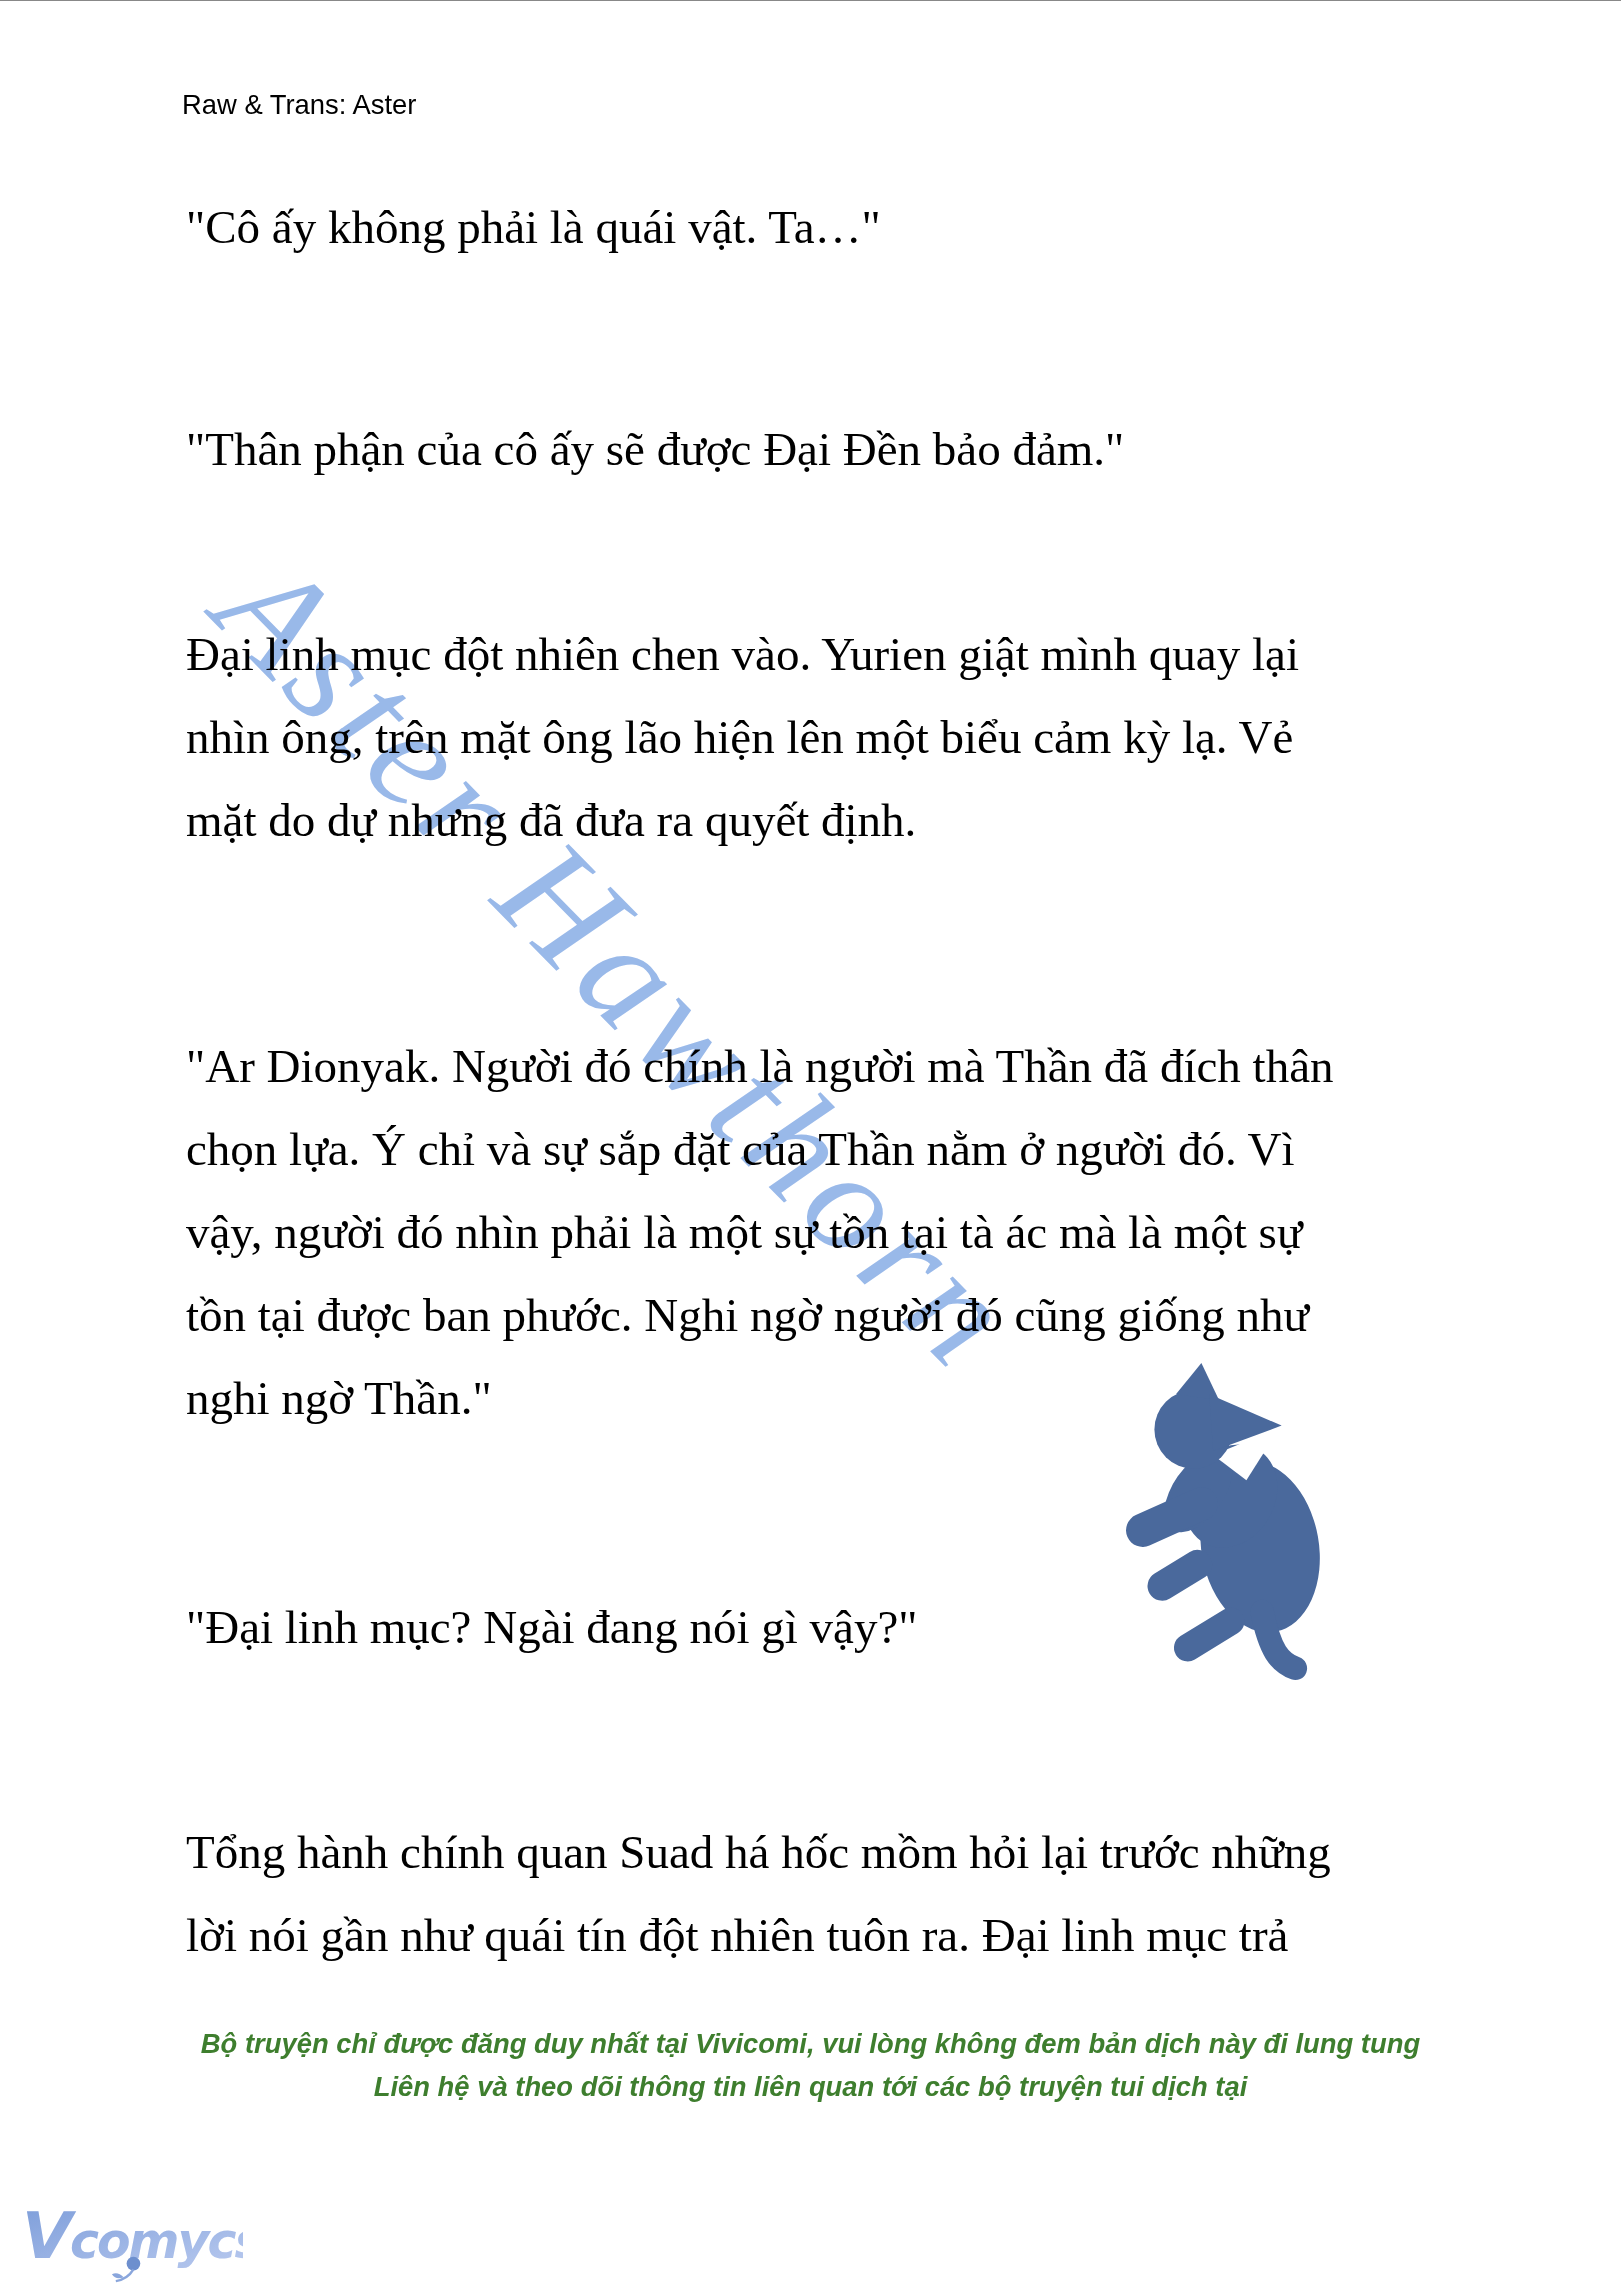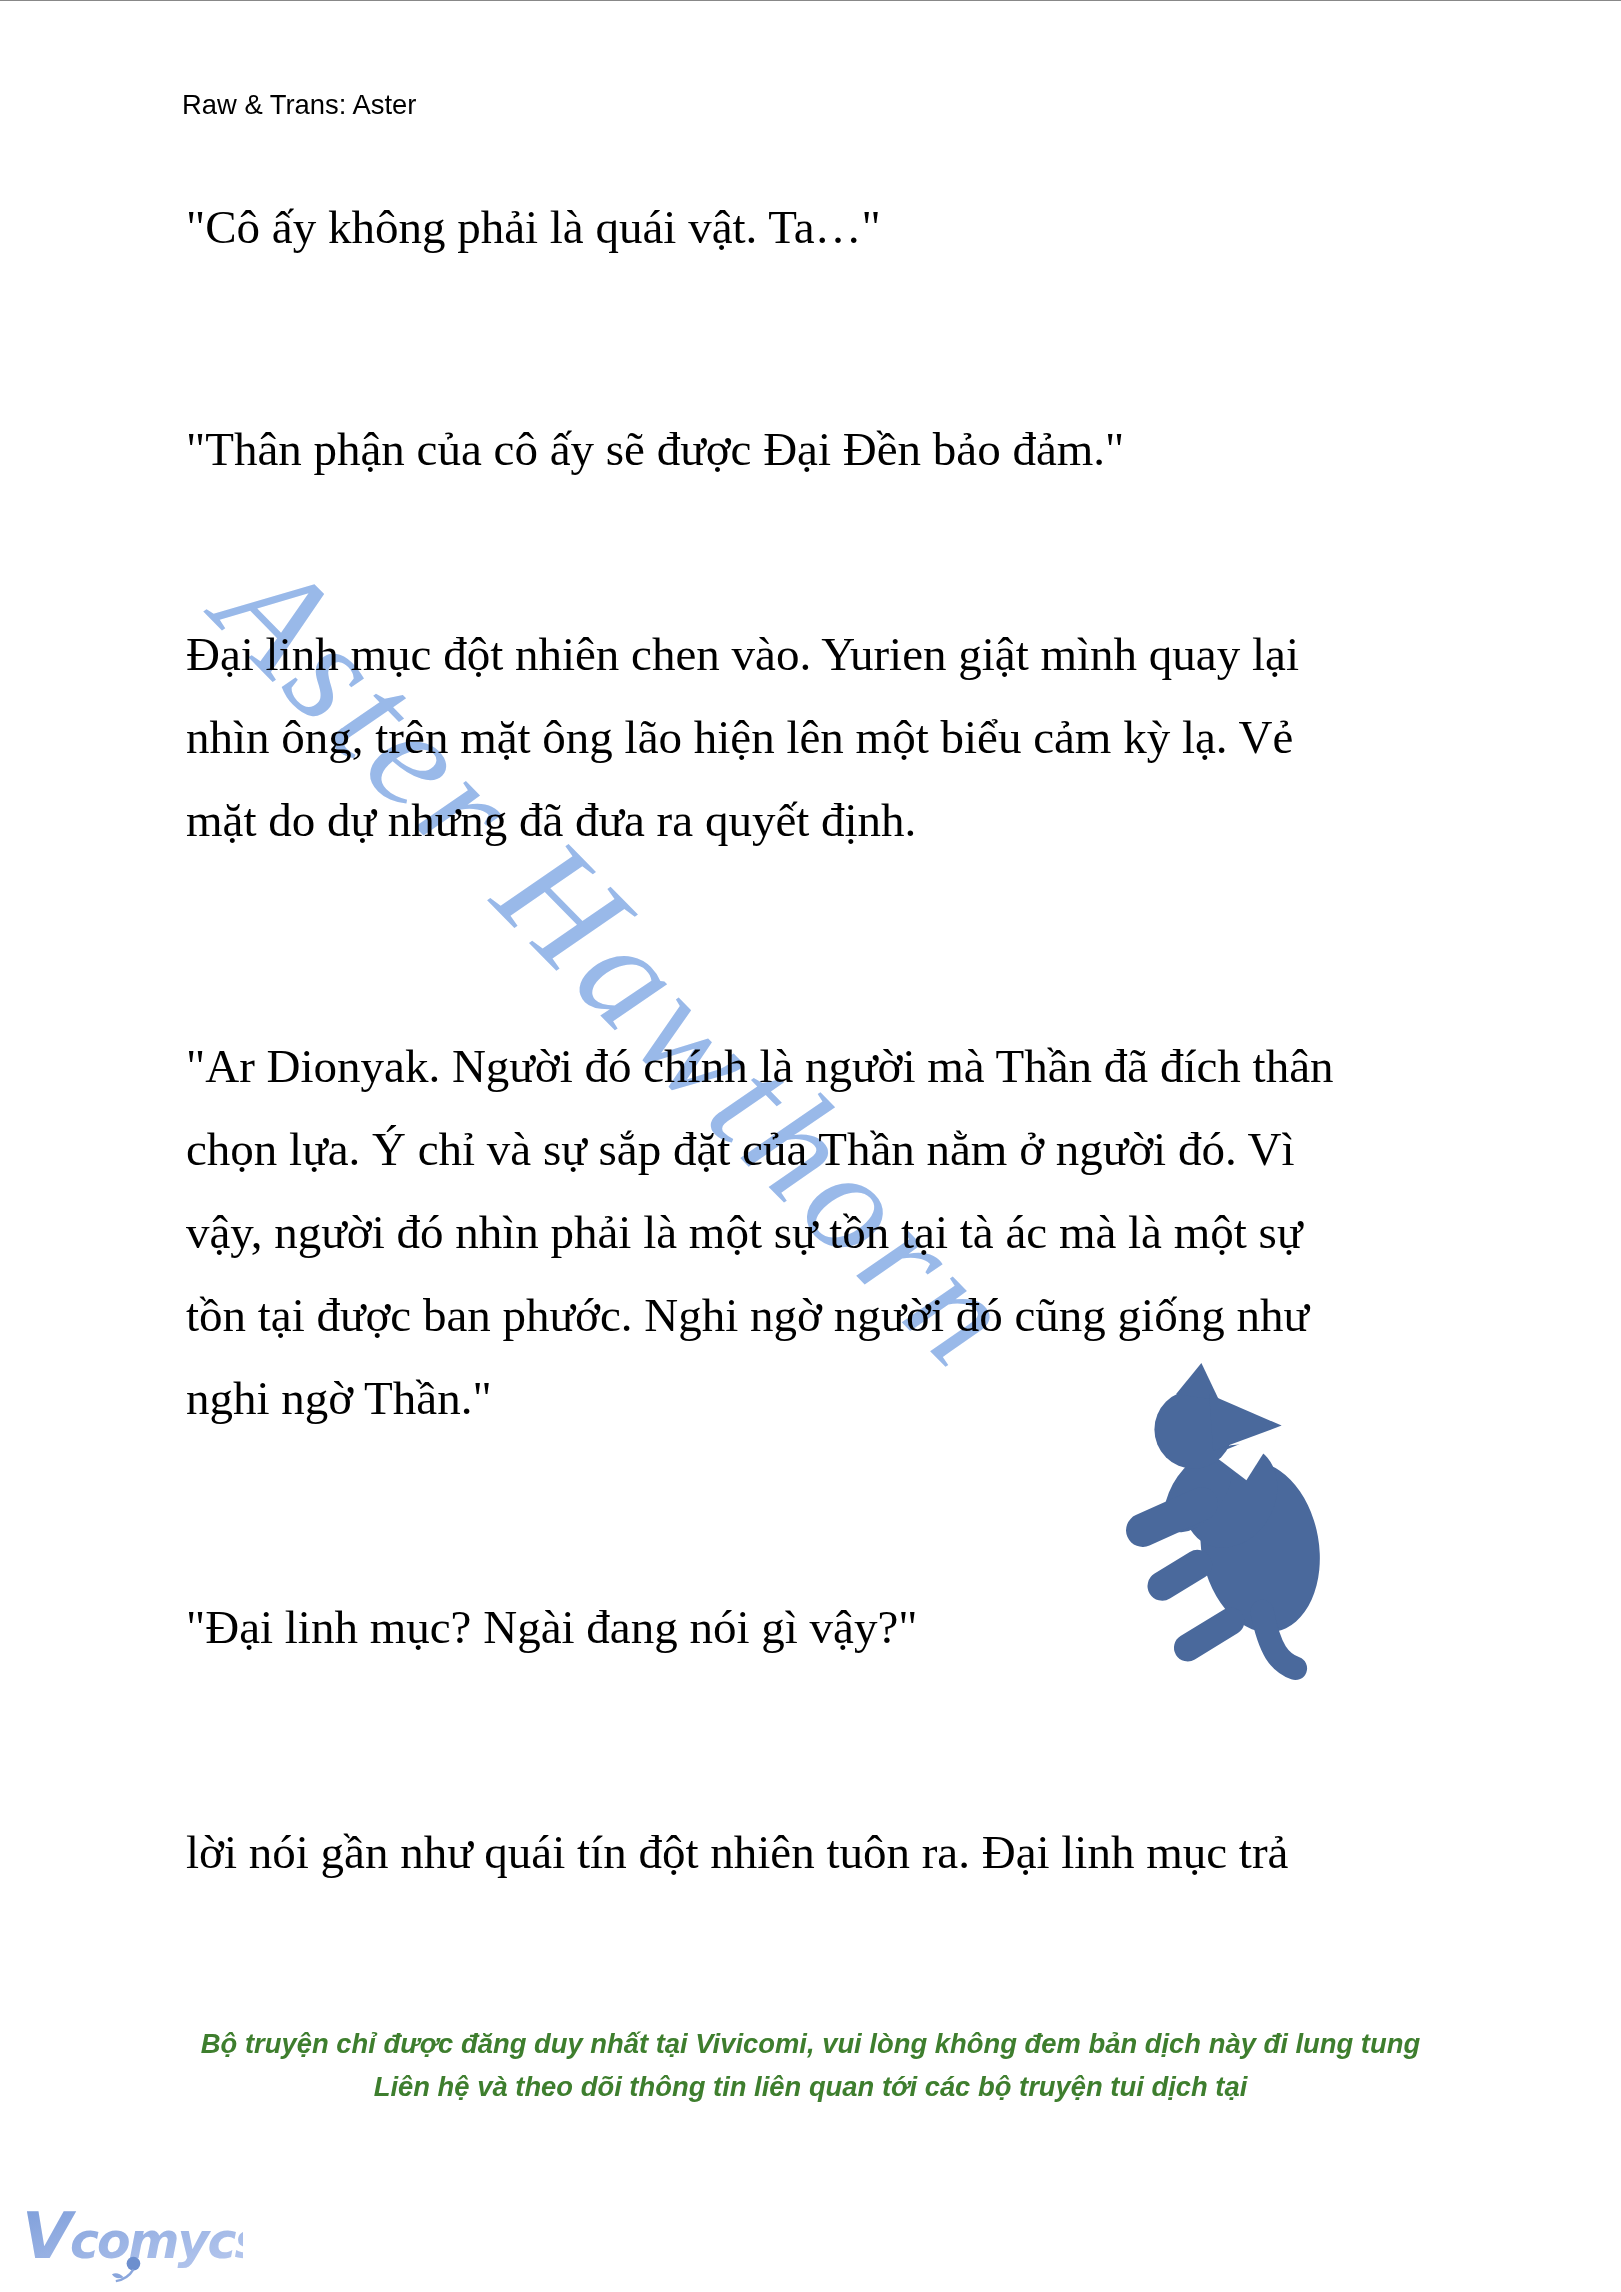--- a/index.html
+++ b/index.html
@@ -70,20 +70,21 @@
     <span class="line">vậy, người đó nhìn phải là một sự tồn tại tà ác mà là một sự</span>
     <span class="line">tồn tại được ban phước. Nghi ngờ người đó cũng giống như</span>
     <span class="line">nghi ngờ Thần."</span>
   </div>
 
   <div class="para p5">
     <span class="line">"Đại linh mục? Ngài đang nói gì vậy?"</span>
   </div>
 
   <div class="para p6">
+    <span class="line">Tổng hành chính quan Suad há hốc mồm hỏi lại trước những</span>
     <span class="line">lời nói gần như quái tín đột nhiên tuôn ra. Đại linh mục trả</span>
   </div>
 
   <div class="cat-wrap">
     <svg width="208" height="323" viewBox="0 0 212 330" xmlns="http://www.w3.org/2000/svg">
       <g fill="#4a699c" stroke="none">
 
         <ellipse cx="148" cy="192" rx="60" ry="88" transform="rotate(-10 148 192)"></ellipse>
 
         <ellipse cx="118" cy="140" rx="45" ry="55" transform="rotate(30 118 140)"></ellipse>

